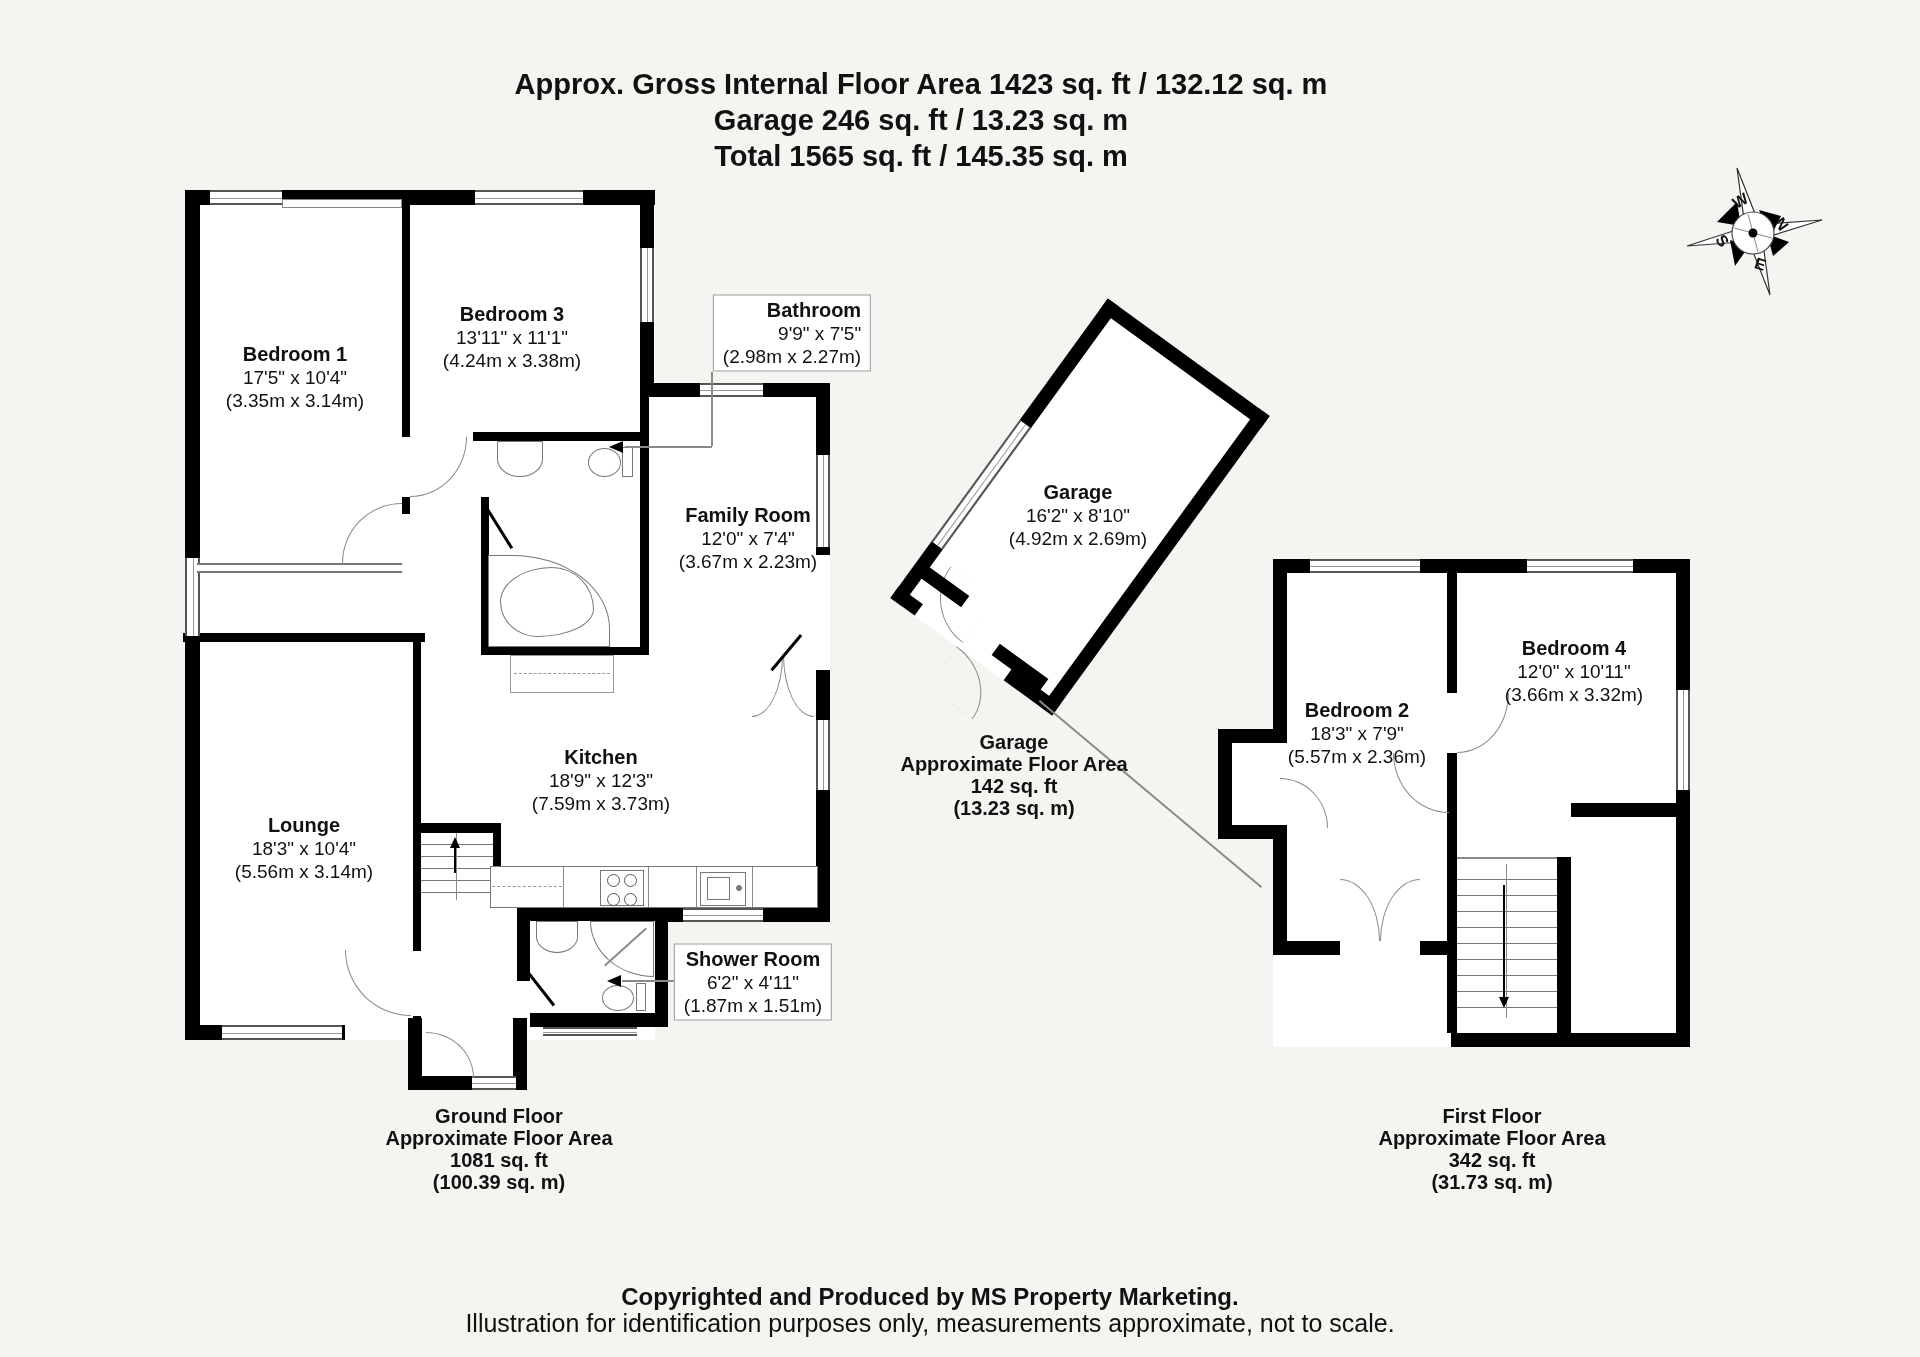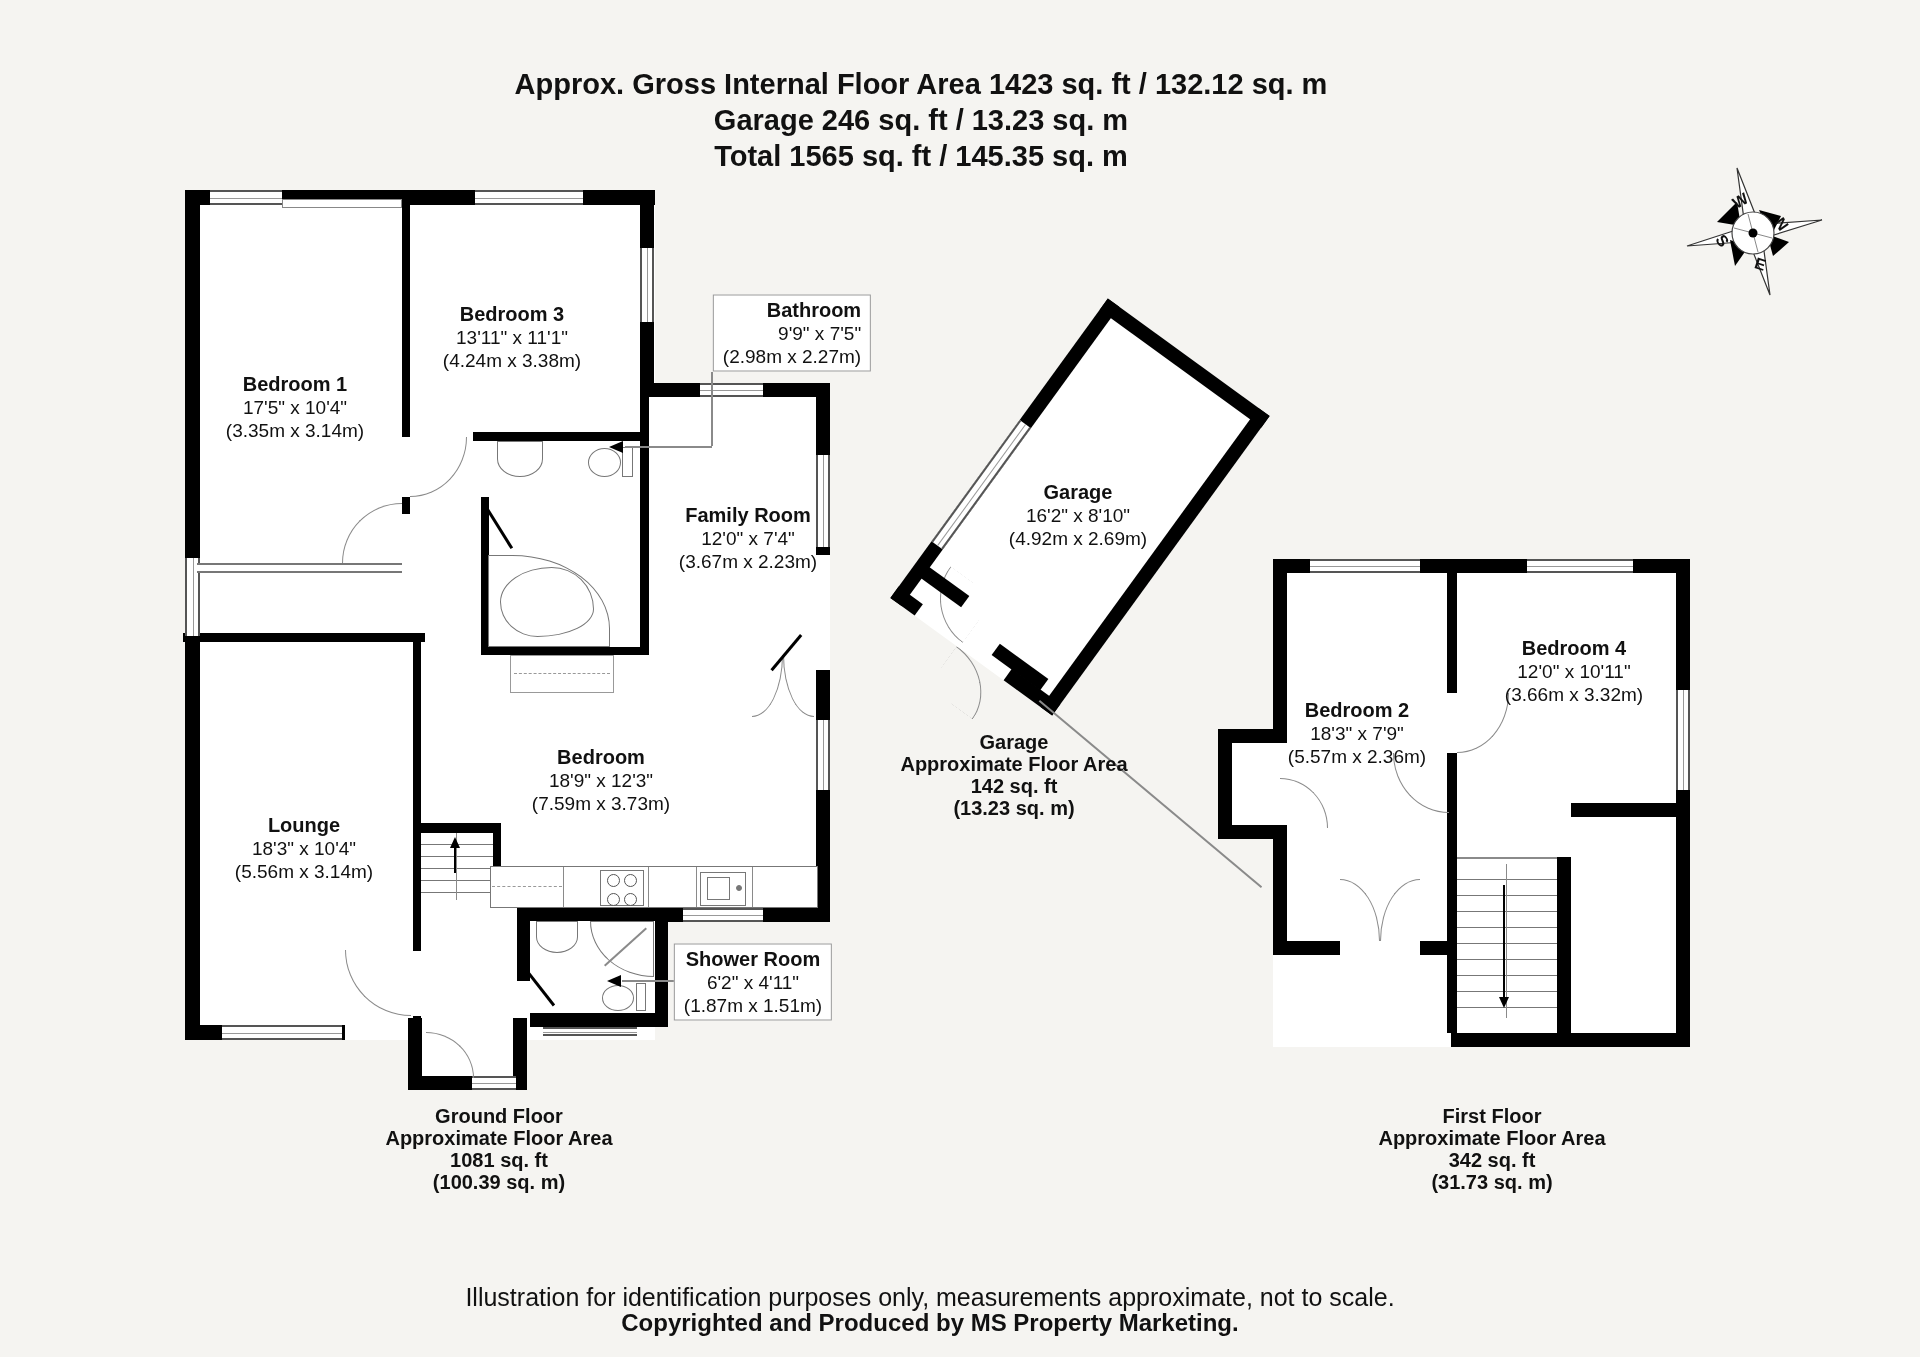--- a/index.html
+++ b/index.html
@@ -133,42 +133,42 @@
     <div class="fx" style="left:736px;top:885px;width:6px;height:6px;border-radius:50%;background:#777;"></div>
 
     <div class="fx" style="left:536px;top:921px;width:42px;height:32px;border-radius:0 0 60% 60%;"></div>
     <div class="fx" style="left:590px;top:921px;width:64px;height:56px;border-radius:0 0 0 100%;"></div>
     <div class="thin" style="left:604px;top:965px;width:56px;height:1.5px;transform:rotate(-42deg);transform-origin:left top;"></div>
     <div class="fx" style="left:636px;top:983px;width:10px;height:28px;"></div>
     <div class="fx" style="left:602px;top:985px;width:32px;height:26px;border-radius:50%;"></div>
     <div class="thin" style="left:622px;top:980px;width:55px;height:2px;"></div>
     <div class="ah" style="left:607px;top:975px;border-top:6px solid transparent;border-bottom:6px solid transparent;border-right:14px solid #000;"></div>
 
-    <div class="rlabel" style="left:295px;top:407px;">
+    <div class="rlabel" style="left:295px;top:377px;">
       <span class="nm">Bedroom 1</span>
       <span class="dm">17'5" x 10'4"</span>
       <span class="dm">(3.35m x 3.14m)</span>
     </div>
     <div class="rlabel" style="left:512px;top:337px;">
       <span class="nm">Bedroom 3</span>
       <span class="dm">13'11" x 11'1"</span>
       <span class="dm">(4.24m x 3.38m)</span>
     </div>
     <div class="rlabel boxed" style="left:792px;top:333px;text-align:right;">
       <span class="nm">Bathroom</span>
       <span class="dm">9'9" x 7'5"</span>
       <span class="dm">(2.98m x 2.27m)</span>
     </div>
     <div class="rlabel" style="left:748px;top:538px;">
       <span class="nm">Family Room</span>
       <span class="dm">12'0" x 7'4"</span>
       <span class="dm">(3.67m x 2.23m)</span>
     </div>
     <div class="rlabel" style="left:601px;top:780px;">
-      <span class="nm">Bedroom</span>
+      <span class="nm">Kitchen</span>
       <span class="dm">18'9" x 12'3"</span>
       <span class="dm">(7.59m x 3.73m)</span>
     </div>
     <div class="rlabel" style="left:304px;top:848px;">
       <span class="nm">Lounge</span>
       <span class="dm">18'3" x 10'4"</span>
       <span class="dm">(5.56m x 3.14m)</span>
     </div>
     <div class="rlabel boxed" style="left:753px;top:982px;">
       <span class="nm">Shower Room</span>
@@ -275,17 +275,17 @@
     <line x1="59" y1="78" x2="97" y2="88" stroke="#888" stroke-width="1"></line>
     <line x1="73" y1="64" x2="83" y2="102" stroke="#888" stroke-width="1"></line>
     <circle cx="78" cy="83" r="4.5" fill="#000"></circle>
     <text x="58" y="58" font-size="16" font-weight="bold" fill="#111" transform="rotate(-30 62 52)">W</text>
     <text x="101" y="80" font-size="16" font-weight="bold" fill="#111" transform="rotate(55 107 74)">N</text>
     <text x="42" y="97" font-size="16" font-weight="bold" fill="#111" transform="rotate(55 48 91)">S</text>
     <text x="80" y="120" font-size="16" font-weight="bold" fill="#111" transform="rotate(18 86 114)">E</text>
   </svg>
 
   <div class="footer">
+    <div style="font-weight:bold;font-size:24px;">Copyrighted  and Produced by MS Property Marketing.</div>
     <div>Illustration for identification purposes only, measurements approximate, not to scale.</div>
-    <div style="font-weight:bold;font-size:24px;">Copyrighted  and Produced by MS Property Marketing.</div>
   </div>
 
 </div>
 
 </body></html>

